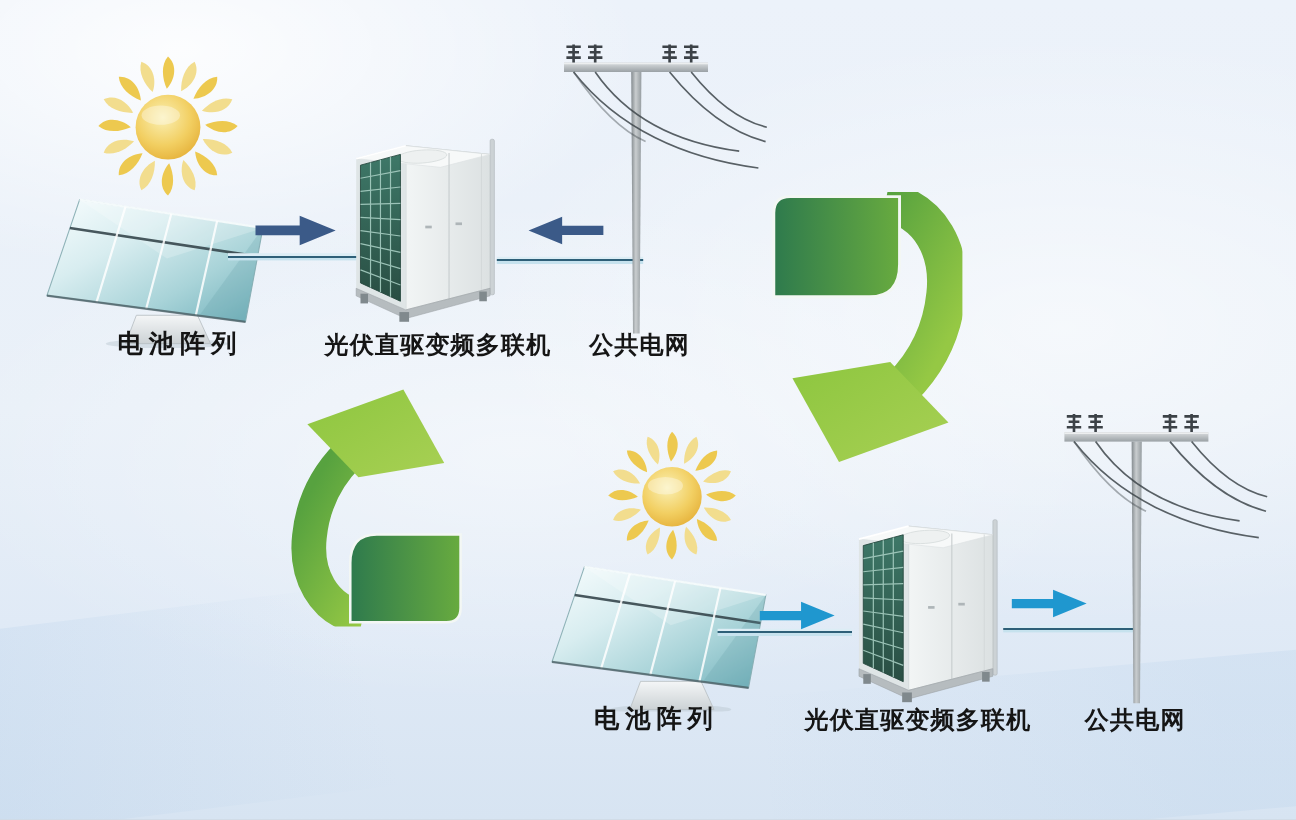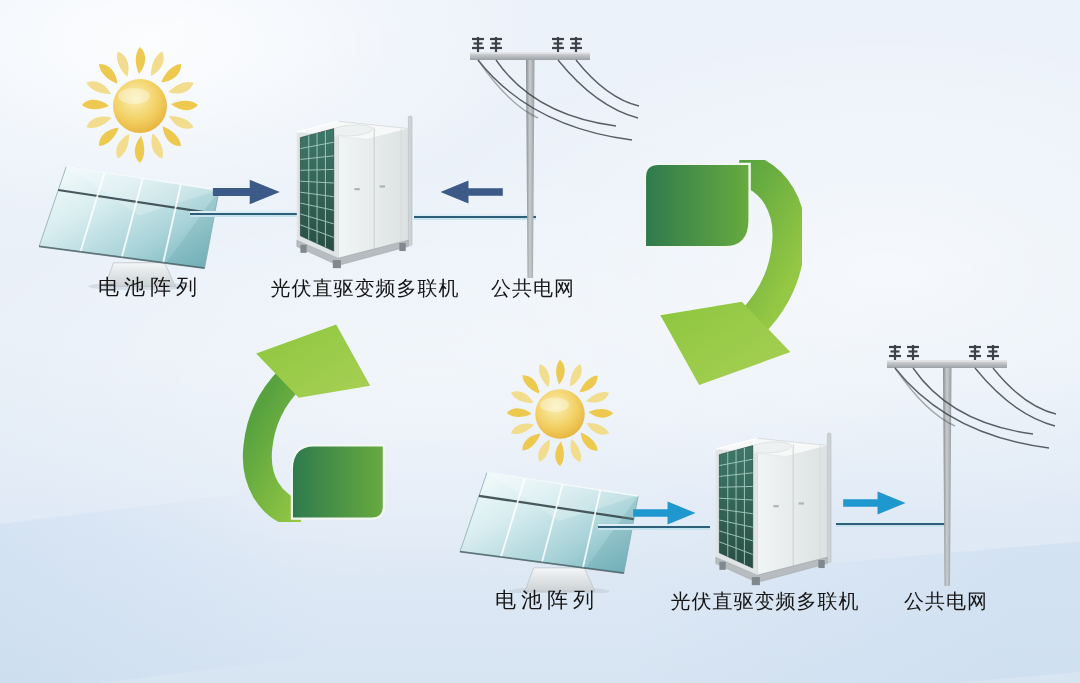--- a/index.html
+++ b/index.html
@@ -9,21 +9,21 @@
     background:
       radial-gradient(ellipse 620px 300px at 14% 6%, rgba(255,255,255,.85), rgba(255,255,255,0) 62%),
       radial-gradient(ellipse 760px 380px at 82% 40%, rgba(255,255,255,.55), rgba(255,255,255,0) 65%),
       radial-gradient(ellipse 700px 300px at 40% 55%, rgba(255,255,255,.45), rgba(255,255,255,0) 70%),
       linear-gradient(180deg,#ecf2fa 0%,#e9f0f8 50%,#e0eaf6 76%,#d7e4f2 100%);
   }
   .abs{position:absolute;}
   .streak{position:absolute;pointer-events:none;}
   .label{
     position:absolute;transform:translateX(-50%);
-    font-weight:400;font-size:20px;line-height:1;letter-spacing:1px;
+    font-weight:700;font-size:20px;line-height:1;letter-spacing:1px;
     color:#151515;white-space:nowrap;
   }
   .label--spaced{font-size:21px;letter-spacing:5px;}
   .flow-arrow{position:absolute;}
   .flow-arrow--left{transform:scaleX(-1);}
   .wire{
     position:absolute;height:6px;
     background:linear-gradient(180deg,#dcedf5 0,#dcedf5 2px,#2e5f78 2px,#2e5f78 3.6px,#c6e2ee 3.6px,#c6e2ee 6px);
   }
 </style>

